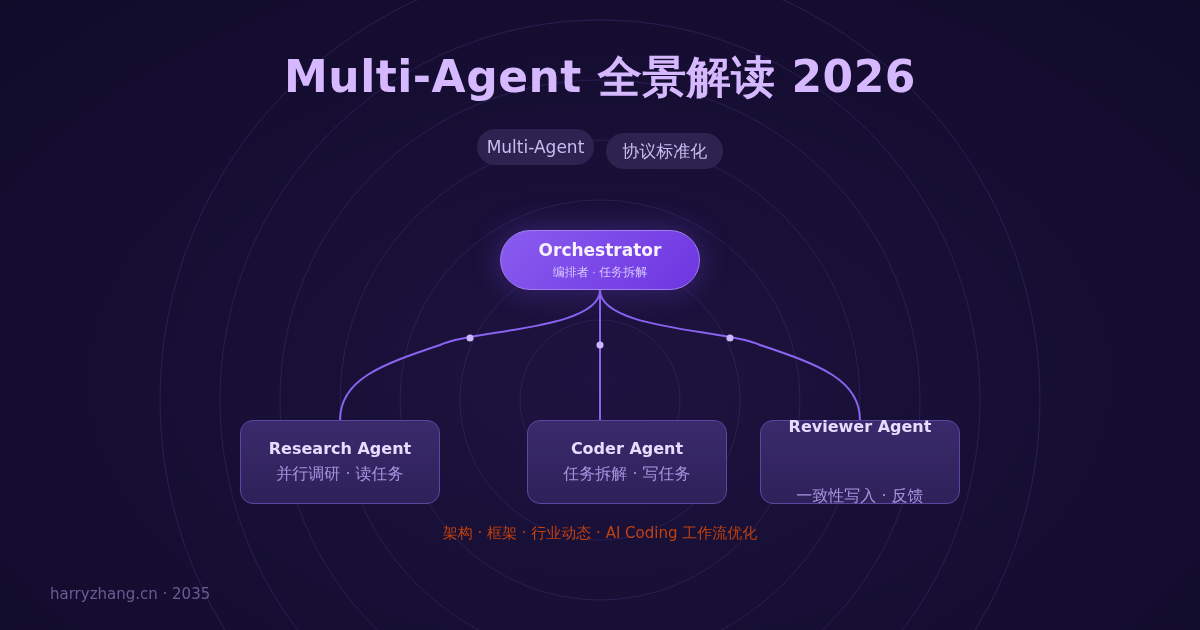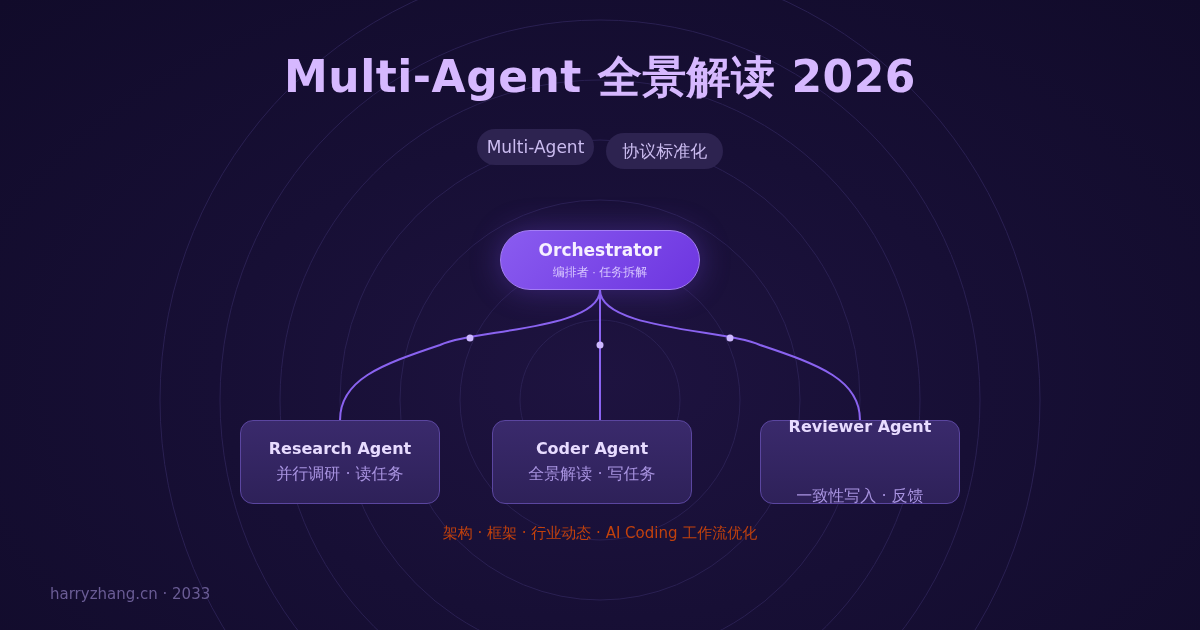--- a/index.html
+++ b/index.html
@@ -93,25 +93,25 @@
 <div class="node orch">
   <div class="n-title">Orchestrator</div>
   <div class="n-sub">编排者 · 任务拆解</div>
 </div>
 
 <div class="node agent" style="left:240px;">
   <div class="n-title">Research Agent</div>
   <div class="n-sub">并行调研 · 读任务</div>
 </div>
 
-<div class="node agent" style="left:492px;">
+<div class="node agent" style="left:527px;">
   <div class="n-title">Coder Agent</div>
-  <div class="n-sub">全景解读 · 写任务</div>
+  <div class="n-sub">任务拆解 · 写任务</div>
 </div>
 
 <div class="node agent" style="left:760px;gap:44px;">
   <div class="n-title">Reviewer Agent</div>
   <div class="n-sub">一致性写入 · 反馈</div>
 </div>
 
 <div class="subtitle">架构 · 框架 · 行业动态 · AI Coding 工作流优化</div>
 
-<div class="footer">harryzhang.cn · 2033</div>
+<div class="footer">harryzhang.cn · 2035</div>
 
 </body></html>

